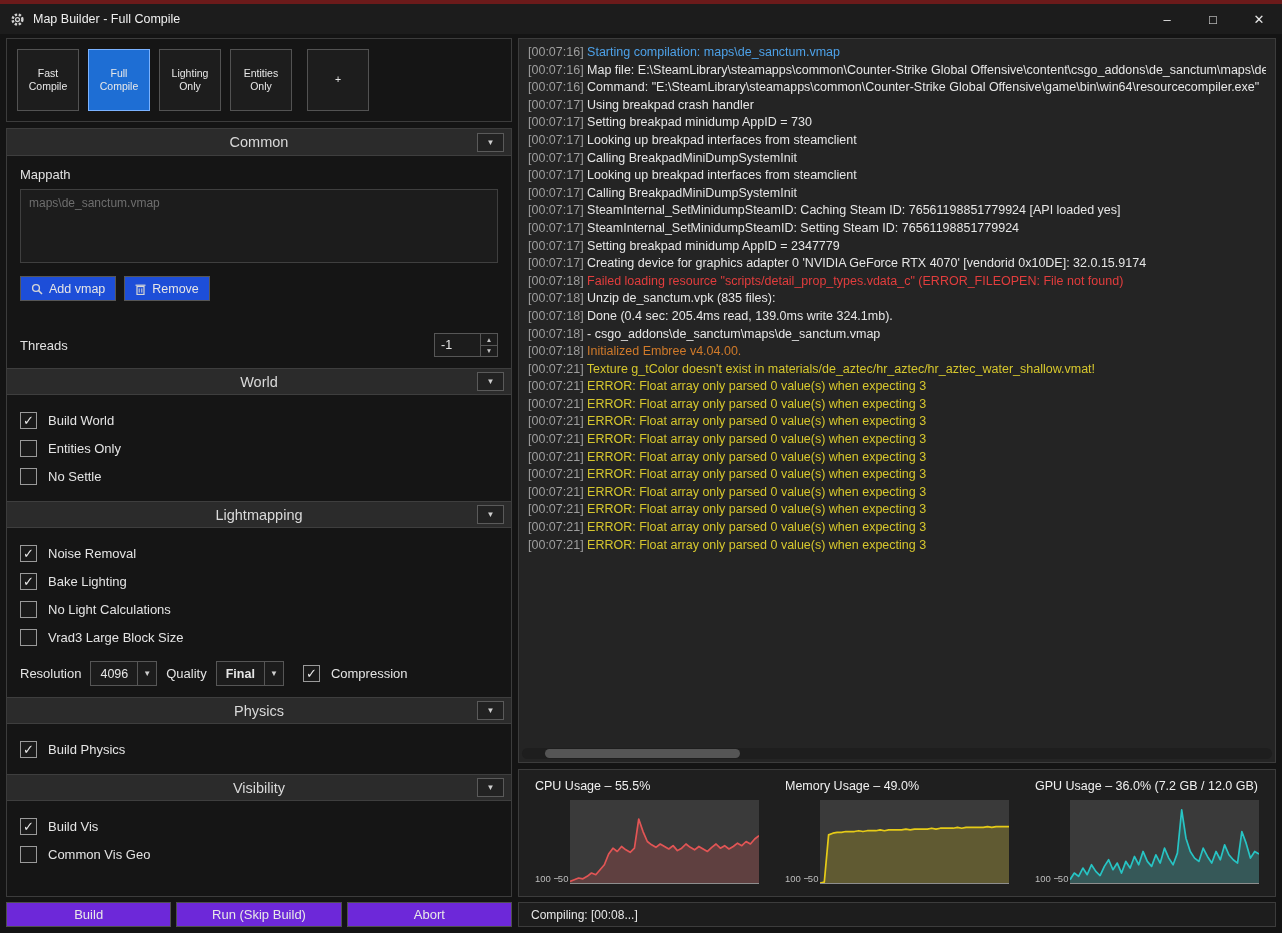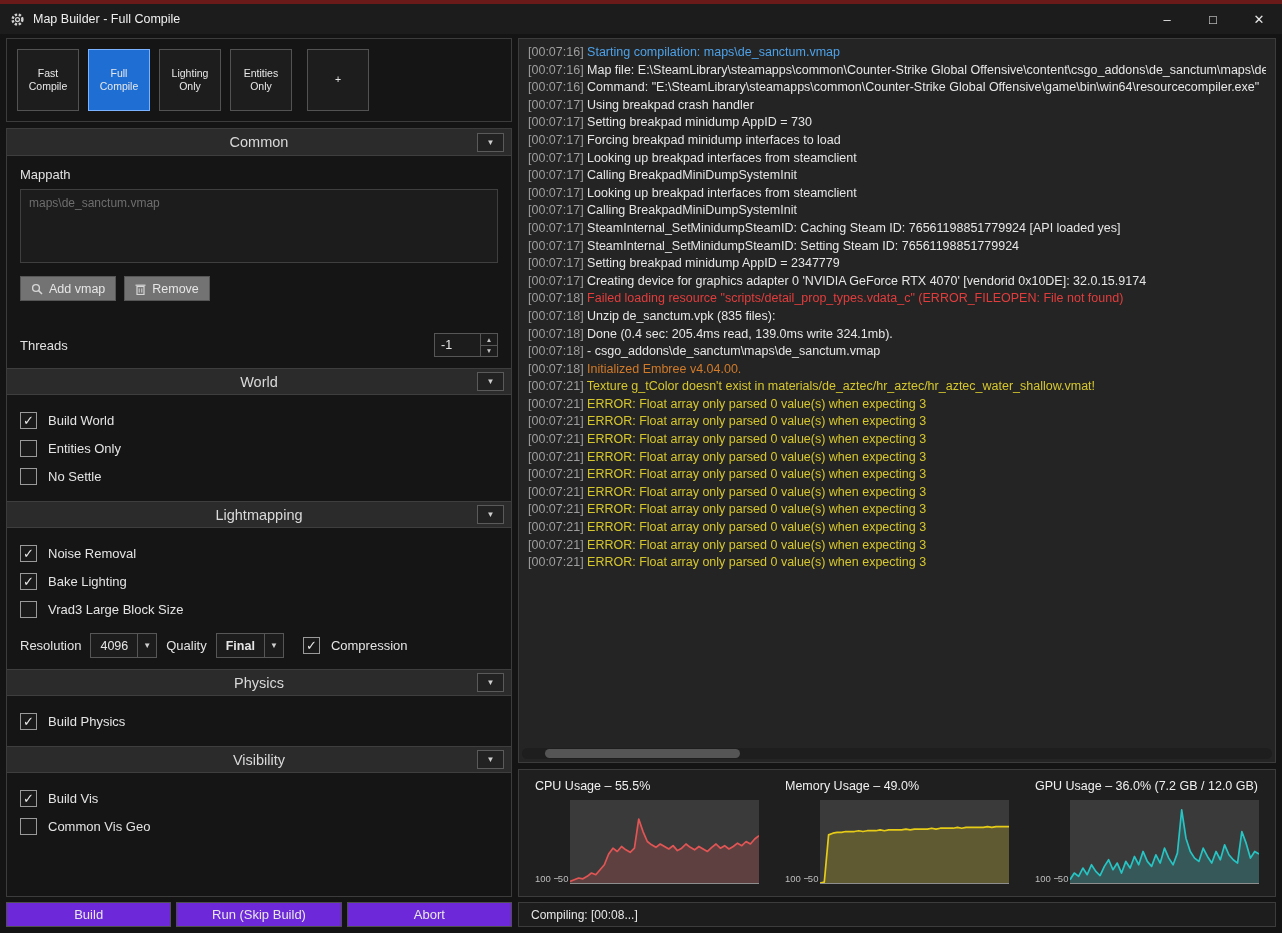--- a/index.html
+++ b/index.html
@@ -25,21 +25,21 @@
   .sections{flex:1;overflow:hidden;background:#151515}
   .sec-header{height:27px;background:#2b2b2b;border-top:1px solid #3e3e3e;border-bottom:1px solid #3e3e3e;display:flex;align-items:center;justify-content:center;position:relative}
   .sections > .sec-header:first-child{border-top:none}
   .sec-title{font-size:14.5px;color:#d9d9d9}
   .sec-collapse{position:absolute;right:7px;width:27px;height:19px;background:#222;border:1px solid #5a5a5a;display:flex;align-items:center;justify-content:center;font-size:8px;color:#cfcfcf}
   .sec-body{padding:11px 13px}
   .field-label{font-size:13px;color:#e2e2e2;margin-bottom:7px}
   .mappath-input{width:100%;height:74px;background:#1c1c1c;border:1px solid #3f3f3f;color:#cfcfcf;font-family:inherit;font-size:12px;padding:6px 8px;resize:none}
   .mappath-input::placeholder{color:#6e6e6e}
   .btn-row{display:flex;gap:8px;margin-top:9px}
-  .sm-btn{height:25px;background:#737373;border:1px solid #565656;color:#e6e6e6;font-size:12.5px;display:flex;align-items:center;gap:6px;padding:0 10px;font-family:inherit}
+  .sm-btn{height:25px;background:#1d4ed8;border:1px solid #565656;color:#e6e6e6;font-size:12.5px;display:flex;align-items:center;gap:6px;padding:0 10px;font-family:inherit}
   .threads-row{display:flex;align-items:center;margin-top:32px}
   .threads-row .field-label{margin:0}
   .spinner{margin-left:auto;width:64px;height:24px;background:#1c1c1c;border:1px solid #565656;display:flex}
   .spinner input{flex:1;background:transparent;border:none;color:#e6e6e6;font-size:12.5px;padding-left:6px;width:40px;font-family:inherit;outline:none}
   .spin-btns{width:17px;border-left:1px solid #565656;display:flex;flex-direction:column}
   .spin-btn{flex:1;display:flex;align-items:center;justify-content:center;font-size:6.5px;color:#c4c4c4}
   .spin-btn:first-child{border-bottom:1px solid #565656}
   .check-row{display:flex;align-items:center;gap:11px;height:28px;cursor:default}
   .cb{width:17px;height:17px;border:1px solid #9a9a9a;background:#1a1a1a;display:flex;align-items:center;justify-content:center;font-size:13px;color:#e9e9e9;flex:none}
   .cb.on::after{content:"✓"}
@@ -181,20 +181,24 @@
           <div class="check-row">
             <span class="cb on"></span>
             <span class="cb-label">Noise Removal</span>
           </div>
           <div class="check-row">
             <span class="cb on"></span>
             <span class="cb-label">Bake Lighting</span>
           </div>
           <div class="check-row">
             <span class="cb"></span>
+            <span class="cb-label">No Light Calculations</span>
+          </div>
+          <div class="check-row">
+            <span class="cb"></span>
             <span class="cb-label">Vrad3 Large Block Size</span>
           </div>
           <div class="lm-controls">
             <span class="lm-label">Resolution</span>
             <div class="combo">
               <span class="combo-value">4096</span>
               <span class="combo-arrow">▼</span>
             </div>
             <span class="lm-label">Quality</span>
             <div class="combo quality">
@@ -243,21 +247,20 @@
 
     <div class="right">
 
       <div class="panel logbox">
 
         <div class="log-line"><span class="log-time" style="color: rgb(158, 158, 158);">[00:07:16] </span><span style="color: rgb(77, 161, 232);">Starting compilation: maps\de_sanctum.vmap</span></div>
           <div class="log-line"><span class="log-time" style="color: rgb(158, 158, 158);">[00:07:16] </span><span style="color: rgb(230, 230, 230);">Map file: E:\SteamLibrary\steamapps\common\Counter-Strike Global Offensive\content\csgo_addons\de_sanctum\maps\de_sanctum.vmap</span></div>
           <div class="log-line"><span class="log-time" style="color: rgb(158, 158, 158);">[00:07:16] </span><span style="color: rgb(230, 230, 230);">Command: "E:\SteamLibrary\steamapps\common\Counter-Strike Global Offensive\game\bin\win64\resourcecompiler.exe"</span></div>
           <div class="log-line"><span class="log-time" style="color: rgb(158, 158, 158);">[00:07:17] </span><span style="color: rgb(230, 230, 230);">Using breakpad crash handler</span></div>
           <div class="log-line"><span class="log-time" style="color: rgb(158, 158, 158);">[00:07:17] </span><span style="color: rgb(230, 230, 230);">Setting breakpad minidump AppID = 730</span></div>
-          <div class="log-line"><span class="log-time" style="color: rgb(158, 158, 158);">[00:07:17] </span><span style="color: rgb(230, 230, 230);">Forcing breakpad minidump interfaces to load</span></div>
           <div class="log-line"><span class="log-time" style="color: rgb(158, 158, 158);">[00:07:17] </span><span style="color: rgb(230, 230, 230);">Looking up breakpad interfaces from steamclient</span></div>
           <div class="log-line"><span class="log-time" style="color: rgb(158, 158, 158);">[00:07:17] </span><span style="color: rgb(230, 230, 230);">Calling BreakpadMiniDumpSystemInit</span></div>
           <div class="log-line"><span class="log-time" style="color: rgb(158, 158, 158);">[00:07:17] </span><span style="color: rgb(230, 230, 230);">Looking up breakpad interfaces from steamclient</span></div>
           <div class="log-line"><span class="log-time" style="color: rgb(158, 158, 158);">[00:07:17] </span><span style="color: rgb(230, 230, 230);">Calling BreakpadMiniDumpSystemInit</span></div>
           <div class="log-line"><span class="log-time" style="color: rgb(158, 158, 158);">[00:07:17] </span><span style="color: rgb(230, 230, 230);">SteamInternal_SetMinidumpSteamID: Caching Steam ID: 76561198851779924 [API loaded yes]</span></div>
           <div class="log-line"><span class="log-time" style="color: rgb(158, 158, 158);">[00:07:17] </span><span style="color: rgb(230, 230, 230);">SteamInternal_SetMinidumpSteamID: Setting Steam ID: 76561198851779924</span></div>
           <div class="log-line"><span class="log-time" style="color: rgb(158, 158, 158);">[00:07:17] </span><span style="color: rgb(230, 230, 230);">Setting breakpad minidump AppID = 2347779</span></div>
           <div class="log-line"><span class="log-time" style="color: rgb(158, 158, 158);">[00:07:17] </span><span style="color: rgb(230, 230, 230);">Creating device for graphics adapter 0 'NVIDIA GeForce RTX 4070' [vendorid 0x10DE]: 32.0.15.9174</span></div>
           <div class="log-line"><span class="log-time" style="color: rgb(158, 158, 158);">[00:07:18] </span><span style="color: rgb(226, 61, 61);">Failed loading resource "scripts/detail_prop_types.vdata_c" (ERROR_FILEOPEN: File not found)</span></div>
           <div class="log-line"><span class="log-time" style="color: rgb(158, 158, 158);">[00:07:18] </span><span style="color: rgb(230, 230, 230);">Unzip de_sanctum.vpk (835 files):</span></div>

